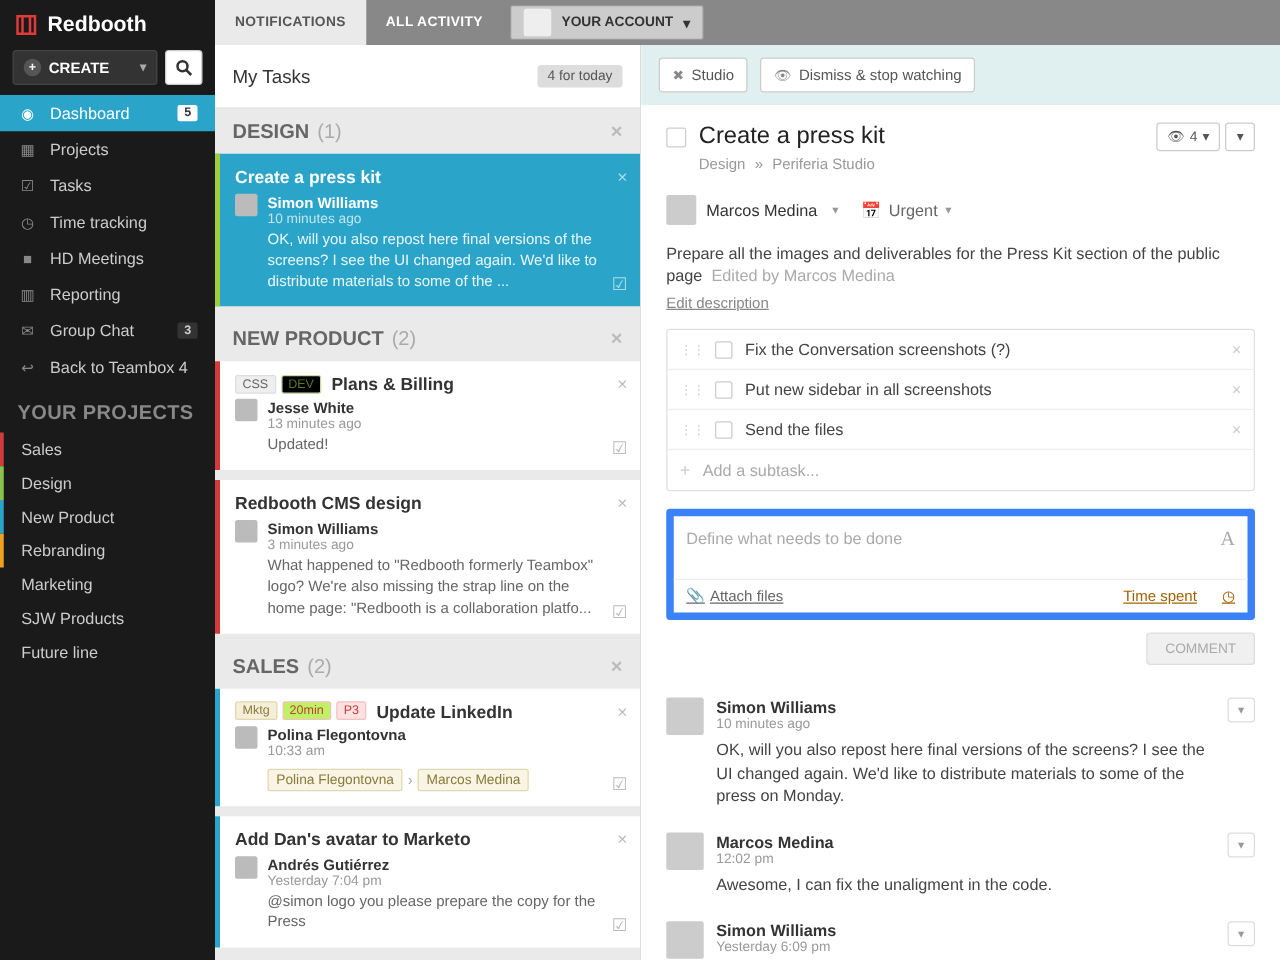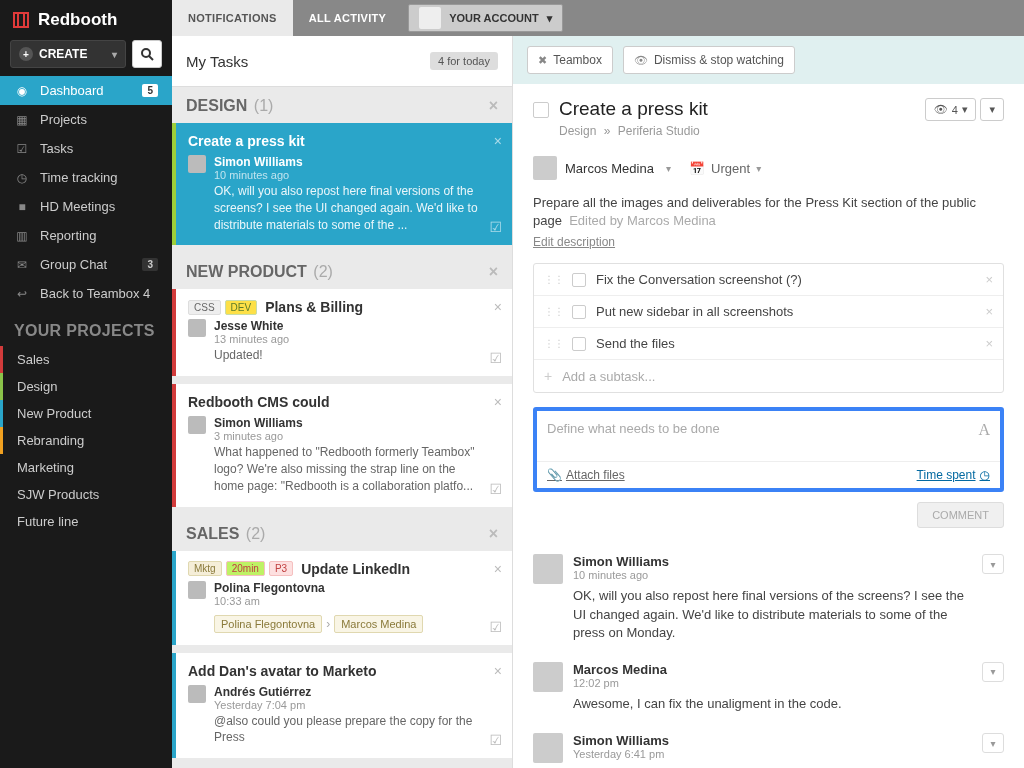--- a/index.html
+++ b/index.html
@@ -52,21 +52,21 @@
 .card.red { border-left-color: #d23b3b; }
 .card.blue { border-left-color: #2aa5c9; }
 .card .close { position: absolute; right: 10px; top: 10px; color: #bbb; cursor:pointer; font-size:14px;}
 .card.active .close { color: rgba(255,255,255,0.6); }
 .card .chk { position:absolute; right:10px; bottom:10px; color:#bbb; font-size:14px; }
 .card.active .chk { color: rgba(255,255,255,0.6); }
 .card .title { font-weight: 600; font-size: 14px; margin-bottom: 6px; }
 .card.active .title { color:#fff; font-weight:600; }
 .card .tags { display:flex; gap:4px; margin-bottom:4px; align-items:center;}
 .tag { font-size: 10px; padding: 1px 5px; border-radius: 2px; background:#eee; color:#666; border:1px solid #ddd;}
-.tag.dev { background:#fde047; color:#5a7a2a; border-color:#c8dca8;}
+.tag.dev { background:#000000; color:#5a7a2a; border-color:#c8dca8;}
 .tag.mktg { background:#f5eed8; color:#8a7a3a; border-color:#e0d8b0;}
 .tag.time { background:#bef264; color:#c04040; border-color:#f5c0c0;}
 .tag.p3 { background:#fde0e0; color:#c04040; border-color:#f5c0c0;}
 .meta-row { display:flex; gap:8px; font-size:12px;}
 .avatar-sm { width:18px; height:18px; background:#bbb; border-radius:2px; display:inline-block; flex-shrink:0;}
 .card .meta-body { flex:1; }
 .author { font-weight:600; font-size:12px;}
 .timestamp { font-size:11px; color:#999;}
 .card.active .timestamp { color: rgba(255,255,255,0.7);}
 .excerpt { font-size:12px; margin-top:2px; color:#666; line-height:1.4;}
@@ -100,26 +100,26 @@
 
 .subtasks { margin:14px 0; border:1px solid #e0e0e0; border-radius:3px;}
 .subtask { display:flex; align-items:center; padding:8px 10px; border-bottom:1px solid #eee; font-size:13px; color:#444;}
 .subtask:last-child { border-bottom:none;}
 .subtask .drag { color:#ccc; margin-right:8px; cursor:grab; font-size:10px;}
 .subtask .cb { width:14px; height:14px; border:1px solid #ccc; border-radius:2px; margin-right:10px; cursor:pointer;}
 .subtask .del { margin-left:auto; color:#ccc; cursor:pointer;}
 .subtask.add { color:#aaa;}
 .subtask.add .plus2 { color:#ccc; margin-right:10px; font-size:14px;}
 
-.comment-box { border:4px solid #3b82f6; border-radius:3px; margin-bottom:10px;}
+.comment-box { border:6px solid #3b82f6; border-radius:3px; margin-bottom:10px;}
 .comment-input { padding:10px; min-height:50px; color:#aaa; font-size:13px; position:relative;}
 .comment-input .fmt { position:absolute; right:10px; top:10px; color:#aaa; font-family:serif; font-size:16px;}
 .comment-footer { border-top:1px solid #eee; padding:6px 10px; display:flex; align-items:center; font-size:12px;}
 .comment-footer .attach { color:#666; text-decoration:underline; cursor:pointer; display:flex; align-items:center; gap:4px;}
-.comment-footer .time-spent { margin-left:auto; color:#0369a1; text-decoration:underline; cursor:pointer; display:flex; align-items:center; gap:4px;}
+.comment-footer .time-spent { margin-left:auto; color:#a16207; text-decoration:underline; cursor:pointer; display:flex; align-items:center; gap:20px;}
 .comment-submit-row { display:flex; justify-content:flex-end; margin-bottom:16px;}
 .comment-btn { background:#f0f0f0; border:1px solid #ddd; color:#aaa; padding:6px 14px; font-size:11px; border-radius:3px; cursor:pointer;}
 
 .thread-item { display:flex; gap:10px; padding:10px 0; }
 .thread-item .av3 { width:30px; height:30px; background:#ccc; border-radius:2px; flex-shrink:0;}
 .thread-body { flex:1;}
 .thread-author { font-weight:700; font-size:13px;}
 .thread-time { font-size:11px; color:#999;}
 .thread-text { font-size:13px; color:#444; margin-top:6px; line-height:1.4;}
 .thread-menu { border:1px solid #ddd; border-radius:3px; width:22px; height:20px; display:flex; align-items:center; justify-content:center; color:#999; cursor:pointer; font-size:10px;}
@@ -251,21 +251,21 @@
                 <div class="meta-body">
                   <div class="author">Jesse White</div>
                   <div class="timestamp">13 minutes ago</div>
                   <div class="excerpt">Updated!</div>
                 </div>
               </div>
               <span class="chk">☑</span>
             </div>
             <div class="card red">
               <span class="close">×</span>
-              <div class="title">Redbooth CMS could</div>
+              <div class="title">Redbooth CMS design</div>
               <div class="meta-row">
                 <span class="avatar-sm"></span>
                 <div class="meta-body">
                   <div class="author">Simon Williams</div>
                   <div class="timestamp">3 minutes ago</div>
                   <div class="excerpt">What happened to "Redbooth formerly Teambox" logo? We're also missing the strap line on the home page: "Redbooth is a collaboration platfo...</div>
                 </div>
               </div>
               <span class="chk">☑</span>
             </div>
@@ -296,33 +296,33 @@
               <span class="chk">☑</span>
             </div>
             <div class="card blue">
               <span class="close">×</span>
               <div class="title">Add Dan's avatar to Marketo</div>
               <div class="meta-row">
                 <span class="avatar-sm"></span>
                 <div class="meta-body">
                   <div class="author">Andrés Gutiérrez</div>
                   <div class="timestamp">Yesterday 7:04 pm</div>
-                  <div class="excerpt">@also could you please prepare the copy for the Press</div>
+                  <div class="excerpt">@simon logo you please prepare the copy for the Press</div>
                 </div>
               </div>
               <span class="chk">☑</span>
             </div>
           </div>
       </div>
 
       <div class="col-right">
         <div class="action-bar">
           <button class="btn">
               <span class="ico-sm">✖</span>
-              <span>Teambox</span>
+              <span>Studio</span>
             </button>
           <button class="btn">
               <span class="ico-sm">👁</span>
               <span>Dismiss &amp; stop watching</span>
             </button>
         </div>
 
         <div class="detail">
           <div class="detail-hdr">
             <span class="chkbox"></span>
@@ -361,21 +361,21 @@
 
           <div class="desc">
             <span>Prepare all the images and deliverables for the Press Kit section of the public page</span>&nbsp;&nbsp;<span class="edited">Edited by Marcos Medina</span>
           </div>
           <span class="edit-link">Edit description</span>
 
           <div class="subtasks" id="subtasks">
               <div class="subtask">
                 <span class="drag">⋮⋮</span>
                 <span class="cb"></span>
-                <span>Fix the Conversation screenshot (?)</span>
+                <span>Fix the Conversation screenshots (?)</span>
                 <span class="del">×</span>
               </div>
               <div class="subtask">
                 <span class="drag">⋮⋮</span>
                 <span class="cb"></span>
                 <span>Put new sidebar in all screenshots</span>
                 <span class="del">×</span>
               </div>
               <div class="subtask">
                 <span class="drag">⋮⋮</span>
@@ -425,21 +425,21 @@
                   <div class="thread-author">Marcos Medina</div>
                   <div class="thread-time">12:02 pm</div>
                   <div class="thread-text">Awesome, I can fix the unaligment in the code.</div>
                 </div>
                 <div class="thread-menu">▾</div>
               </div>
               <div class="thread-item">
                 <span class="av3"></span>
                 <div class="thread-body">
                   <div class="thread-author">Simon Williams</div>
-                  <div class="thread-time">Yesterday 6:41 pm</div>
+                  <div class="thread-time">Yesterday 6:09 pm</div>
                 </div>
                 <div class="thread-menu">▾</div>
               </div>
             </div>
         </div>
       </div>
     </div>
   </div>
 </div>
 

